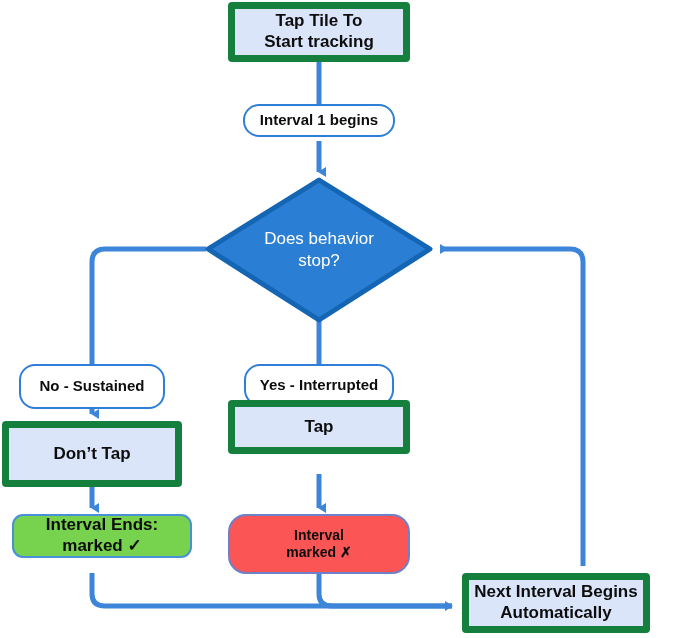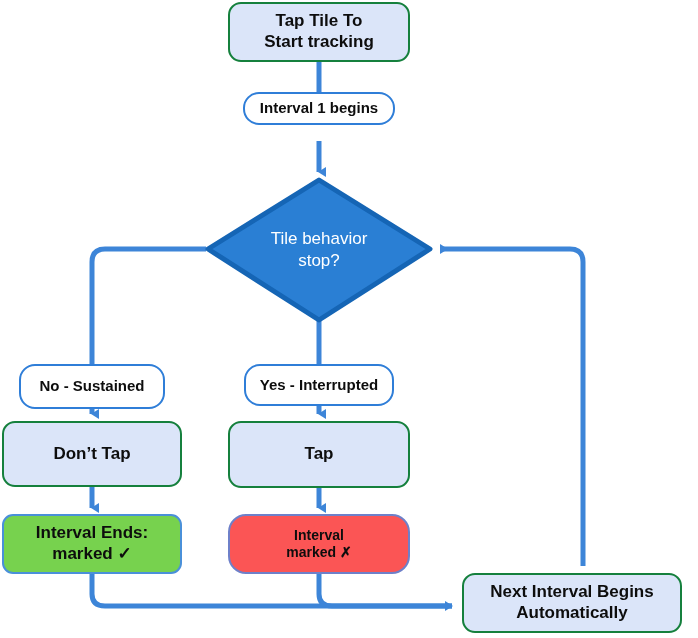--- a/index.html
+++ b/index.html
@@ -25,22 +25,22 @@
     box-sizing: border-box;
     display: flex;
     align-items: center;
     justify-content: center;
     text-align: center;
     line-height: 1.22;
     z-index: 3;
   }
   .proc {
     background: #dbe5f9;
-    border: 2px solid #15803d;
-    border-radius: 13px;
+    border: 7px solid #15803d;
+    border-radius: 4px;
     font-weight: bold;
     font-size: 17px;
     color: #0d0d0d;
   }
   .proc-green {
     background: #77d24e;
     border: 2px solid #4a90d9;
     border-radius: 11px;
     font-weight: bold;
     font-size: 17px;
@@ -125,51 +125,51 @@
   </g>
 
   <path d="M319,180 L430,249 L319,320 L208,249 Z" fill="#2a7fd4" stroke="#1565b5" stroke-width="5" stroke-linejoin="round"></path>
 </svg>
 
 <div class="node proc" style="left:228px; top:2px; width:182px; height:60px;">
   <span class="nowrap">Tap Tile To
 Start tracking</span>
 </div>
 
-<div class="node pill" style="left:243px; top:92px; width:152px; height:33px;">
+<div class="node pill" style="left:243px; top:104px; width:152px; height:33px;">
   <span>Interval 1 begins</span>
 </div>
 
 <div class="diamond-label">
-  <span class="nowrap">Tile behavior
+  <span class="nowrap">Does behavior
 stop?</span>
 </div>
 
 <div class="node pill" style="left:19px; top:364px; width:146px; height:45px;">
   <span>No - Sustained</span>
 </div>
 
 <div class="node pill" style="left:244px; top:364px; width:150px; height:42px;">
   <span>Yes - Interrupted</span>
 </div>
 
 <div class="node proc" style="left:2px; top:421px; width:180px; height:66px;">
   <span>Don’t Tap</span>
 </div>
 
-<div class="node proc" style="left:228px; top:421px; width:182px; height:67px;">
+<div class="node proc" style="left:228px; top:400px; width:182px; height:54px;">
   <span>Tap</span>
 </div>
 
-<div class="node proc-green" style="left:2px; top:514px; width:180px; height:60px;">
+<div class="node proc-green" style="left:12px; top:514px; width:180px; height:44px;">
   <span class="nowrap">Interval Ends:
 marked ✓</span>
 </div>
 
 <div class="node proc-red" style="left:228px; top:514px; width:182px; height:60px;">
   <span class="nowrap">Interval
 marked ✗</span>
 </div>
 
-<div class="node proc" style="left:462px; top:573px; width:220px; height:60px;">
+<div class="node proc" style="left:462px; top:573px; width:188px; height:60px;">
   <span class="nowrap">Next Interval Begins
 Automatically</span>
 </div>
 
 </body></html>

